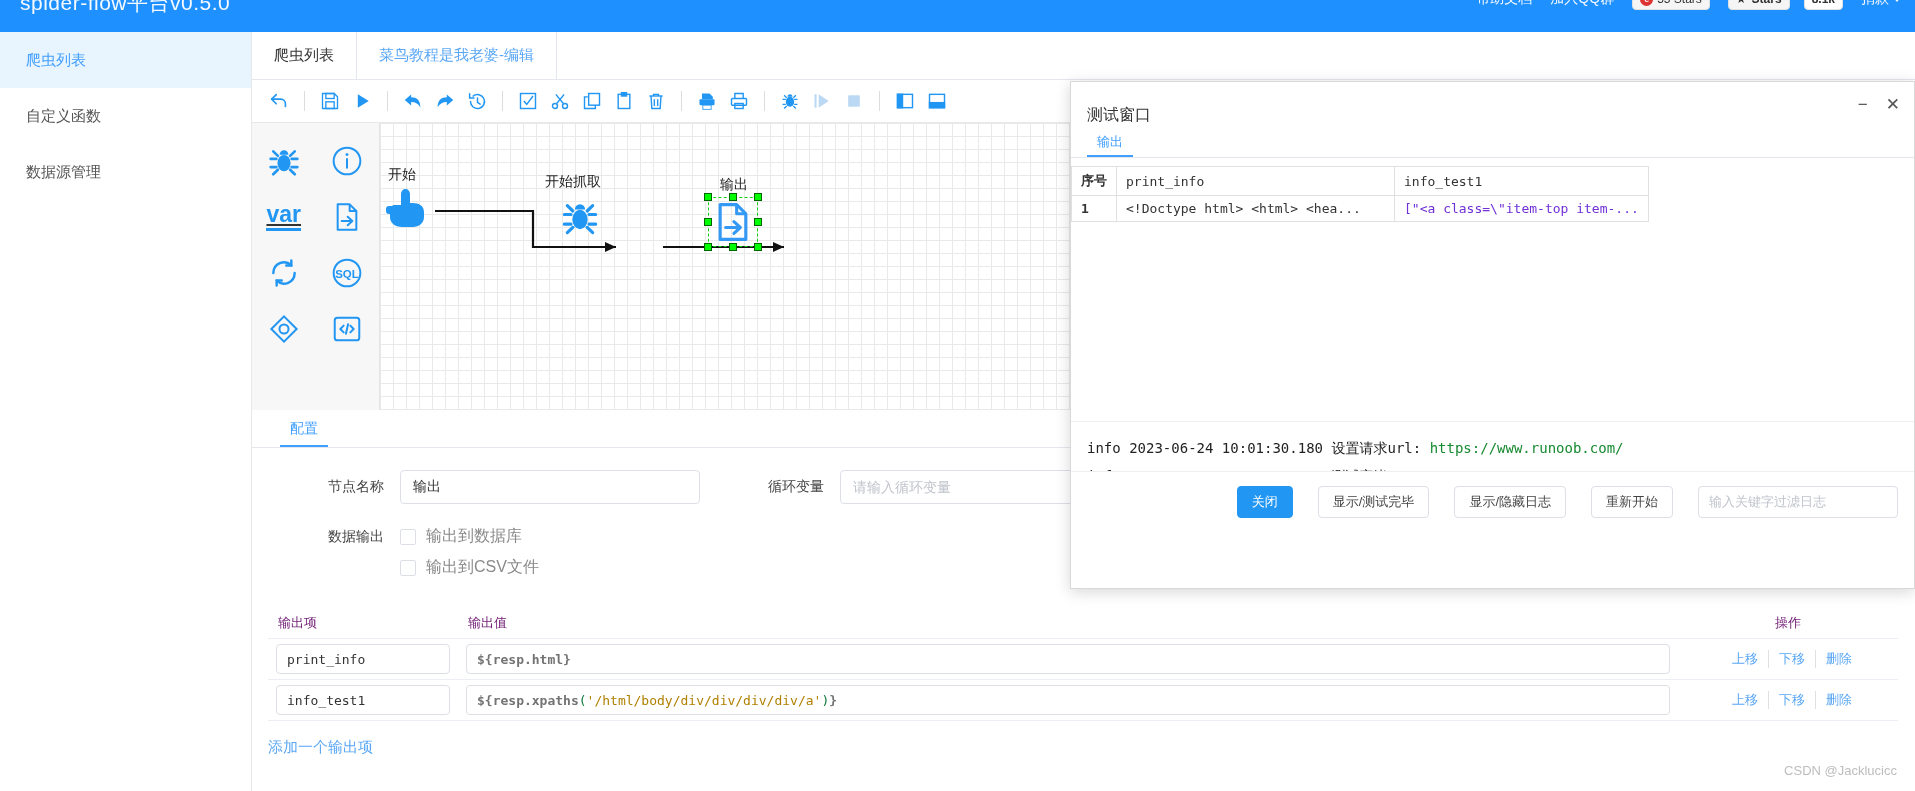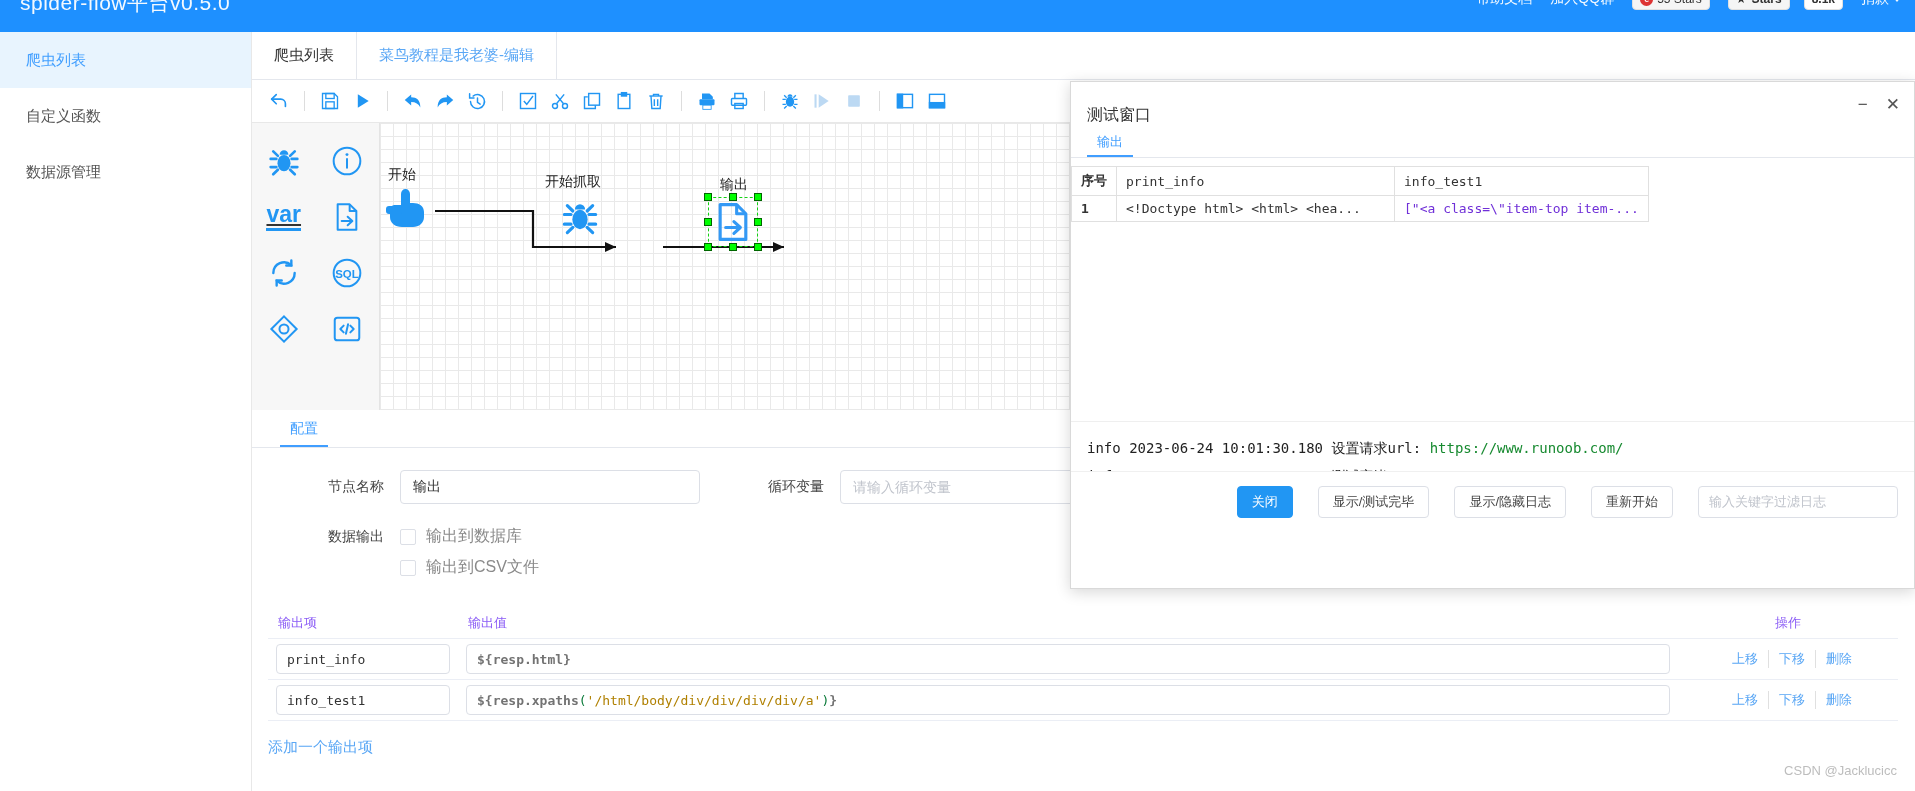--- a/index.html
+++ b/index.html
@@ -163,21 +163,21 @@
   .chk-box {
     width: 16px; height: 16px; border: 1px solid #dcdfe6; border-radius: 2px;
     background: #fff; display: inline-block; cursor: pointer;
   }
   .chk-lbl { font-size: 16px; color: #8a8a8a; }
 
   
   .otab { position: absolute; left: 268px; top: 608px; width: 1630px; }
   .otab table { width: 100%; border-collapse: collapse; }
   .otab th {
-    text-align: left; font-weight: normal; font-size: 13px; color: #8b5cf6;
+    text-align: left; font-weight: normal; font-size: 13px; color: #701a75;
     padding: 6px 10px; border-bottom: 1px solid #ebeef5; background: #fff;
   }
   .otab td {
     padding: 5px 8px; border-bottom: 1px solid #ebeef5; vertical-align: middle;
   }
   .cell-input {
     width: 100%; height: 30px; border: 1px solid #dcdfe6; border-radius: 4px;
     padding: 0 10px; font-family: "DejaVu Sans Mono", "Liberation Mono", monospace;
     font-size: 13px; color: #333; background: #fff; outline: none;
     display: flex; align-items: center; overflow: hidden; white-space: nowrap;

